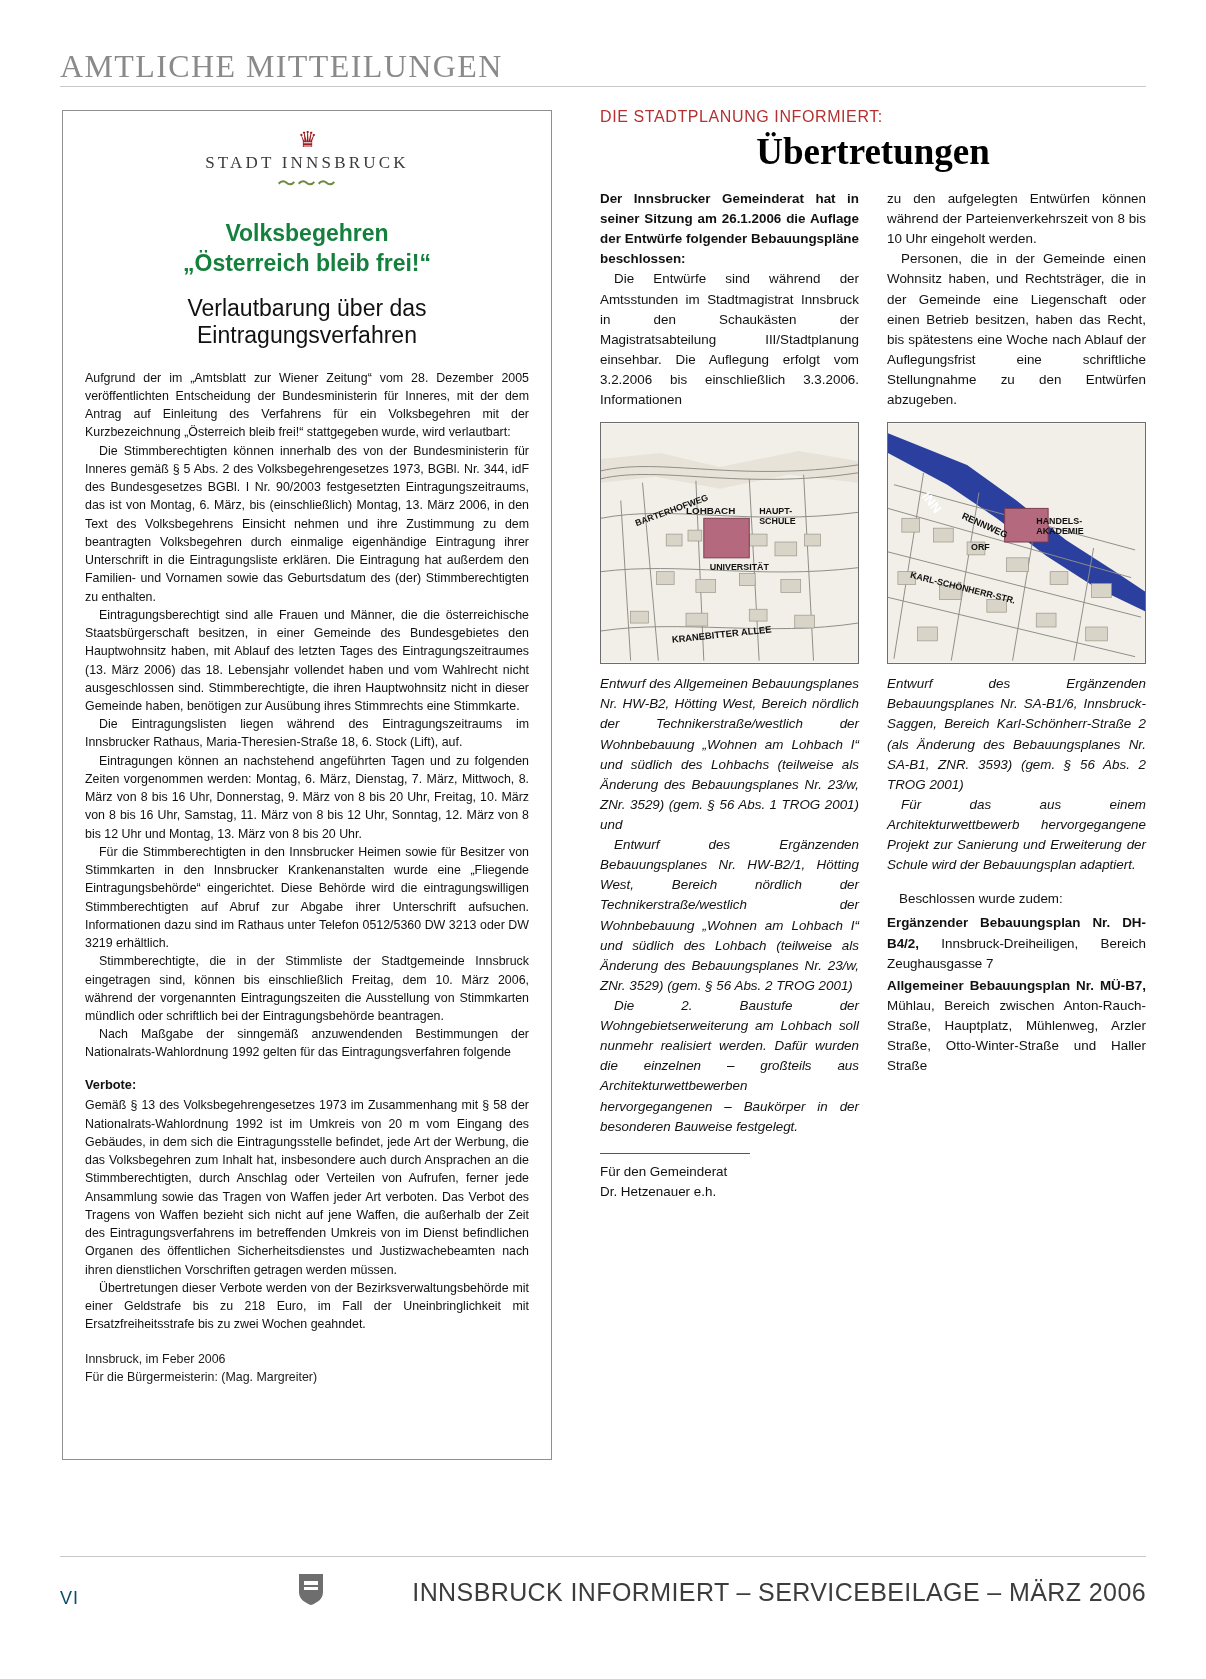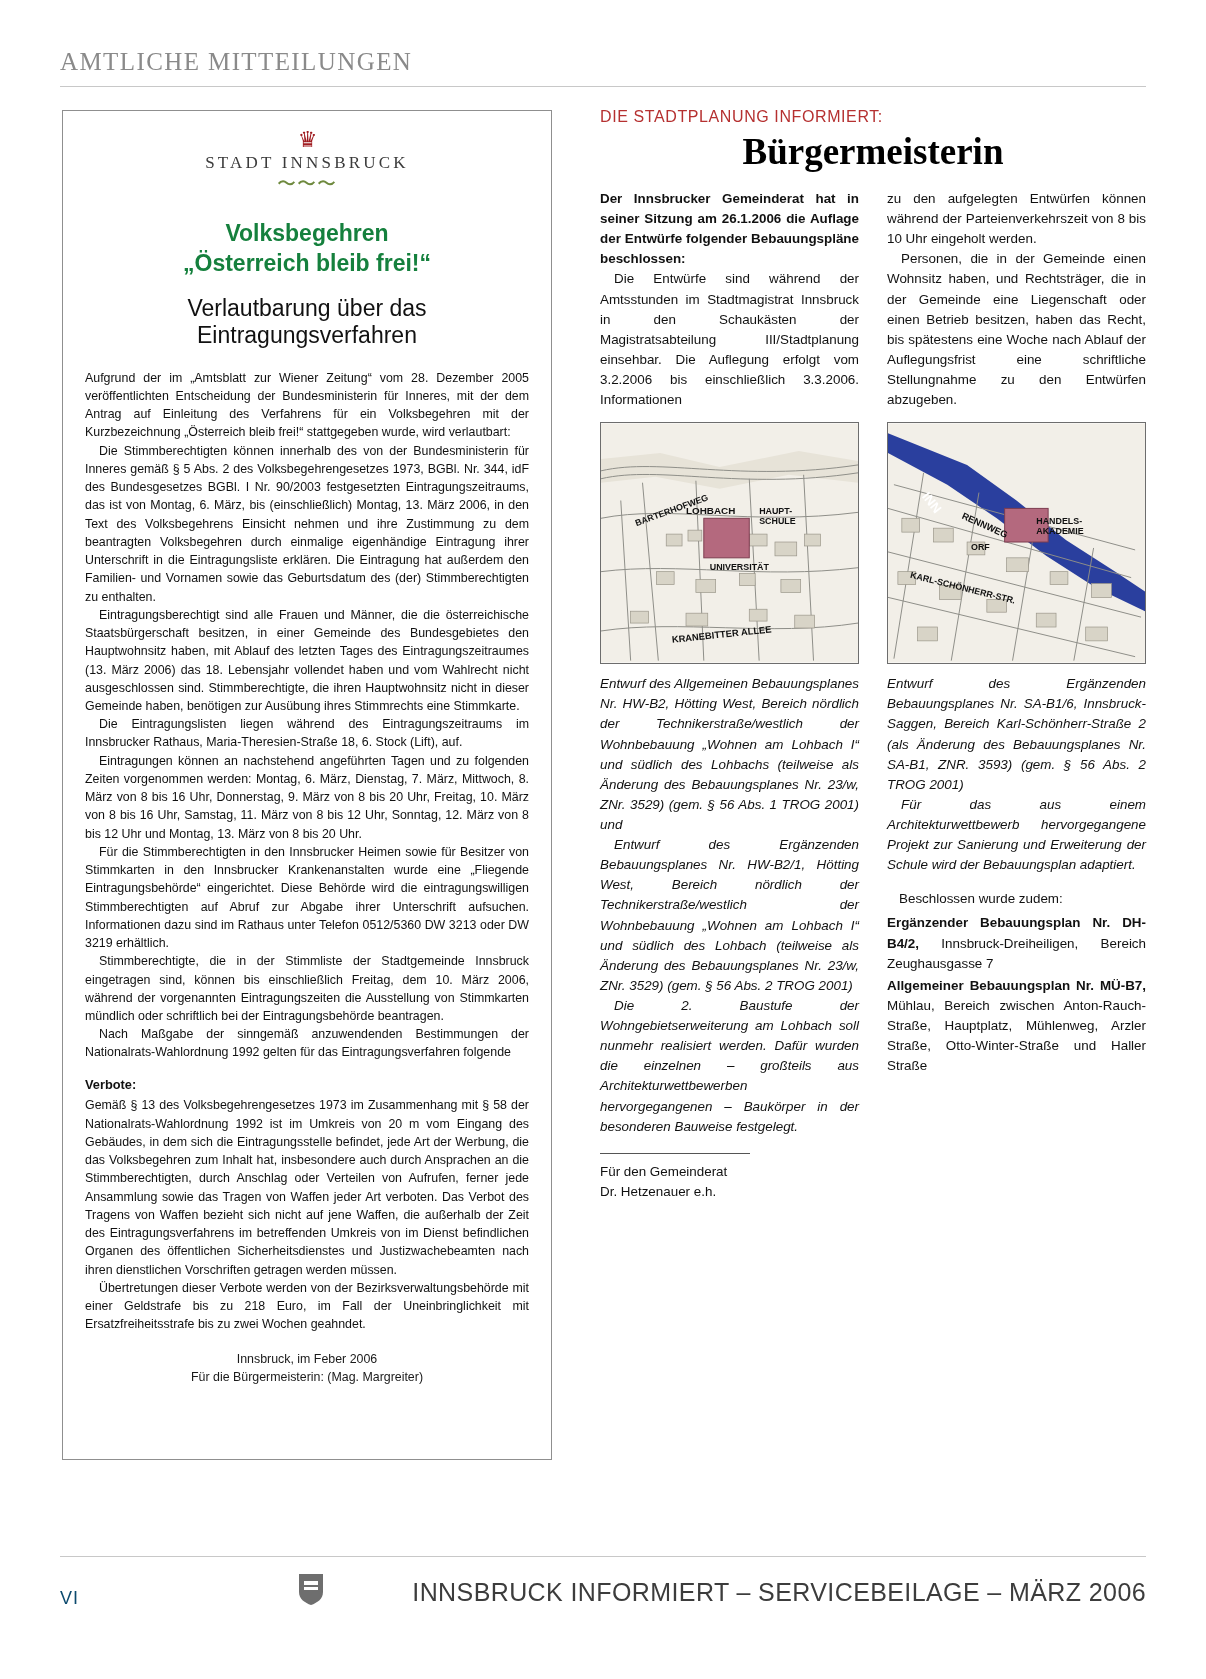--- a/index.html
+++ b/index.html
@@ -22,21 +22,21 @@
   
   .masthead {
     position: absolute;
     left: 60px;
     top: 48px;
     width: 1086px;
     height: 40px;
   }
   .masthead-title {
     font-family: "Liberation Serif", serif;
-    font-size: 25px;
+    font-size: 32px;
     letter-spacing: 1.4px;
     color: #8a8a8a;
     font-variant: small-caps;
     text-transform: uppercase;
     white-space: nowrap;
   }
   .masthead-rule {
     position: absolute;
     left: 0;
     top: 38px;
@@ -109,21 +109,21 @@
   .body-text p.ind {
     text-indent: 14px;
   }
   .verbote-head {
     font-weight: bold;
     font-size: 12.8px;
     margin-top: 14px;
     margin-bottom: 2px;
   }
   .sign-off {
-    text-align: center;
+    text-align: left;
     font-size: 12.4px;
     line-height: 1.5;
     margin-top: 16px;
   }
 
   
   .right-col {
     position: absolute;
     left: 600px;
     top: 108px;
@@ -270,21 +270,21 @@
     </div>
 
     <div class="sign-off">
       <div>Innsbruck, im Feber 2006</div>
       <div>Für die Bürgermeisterin: (Mag. Margreiter)</div>
     </div>
   </div>
 
   <div class="right-col">
     <div class="kicker">DIE STADTPLANUNG INFORMIERT:</div>
-    <div class="bp-title">Bürgermeisterin</div>
+    <div class="bp-title">Übertretungen</div>
 
     <div class="two-col">
 
       <div class="col">
         <p class="lead">Der Innsbrucker Gemeinderat hat in seiner Sitzung am 26.1.2006 die Auflage der Entwürfe folgender Bebauungspläne beschlossen:</p>
         <p class="ind">Die Entwürfe sind während der Amtsstunden im Stadtmagistrat Innsbruck in den Schaukästen der Magistratsabteilung III/Stadtplanung einsehbar. Die Auflegung erfolgt vom 3.2.2006 bis einschließlich 3.3.2006. Informationen</p>
 
         <svg class="map" viewBox="0 0 260 242">
           <rect x="0" y="0" width="260" height="242" fill="#f2efe8"></rect>
           <path d="M0 36 L60 30 L120 44 L200 28 L260 38 L260 60 L190 52 L120 66 L55 54 L0 60 Z" fill="#e7e3d8"></path>

